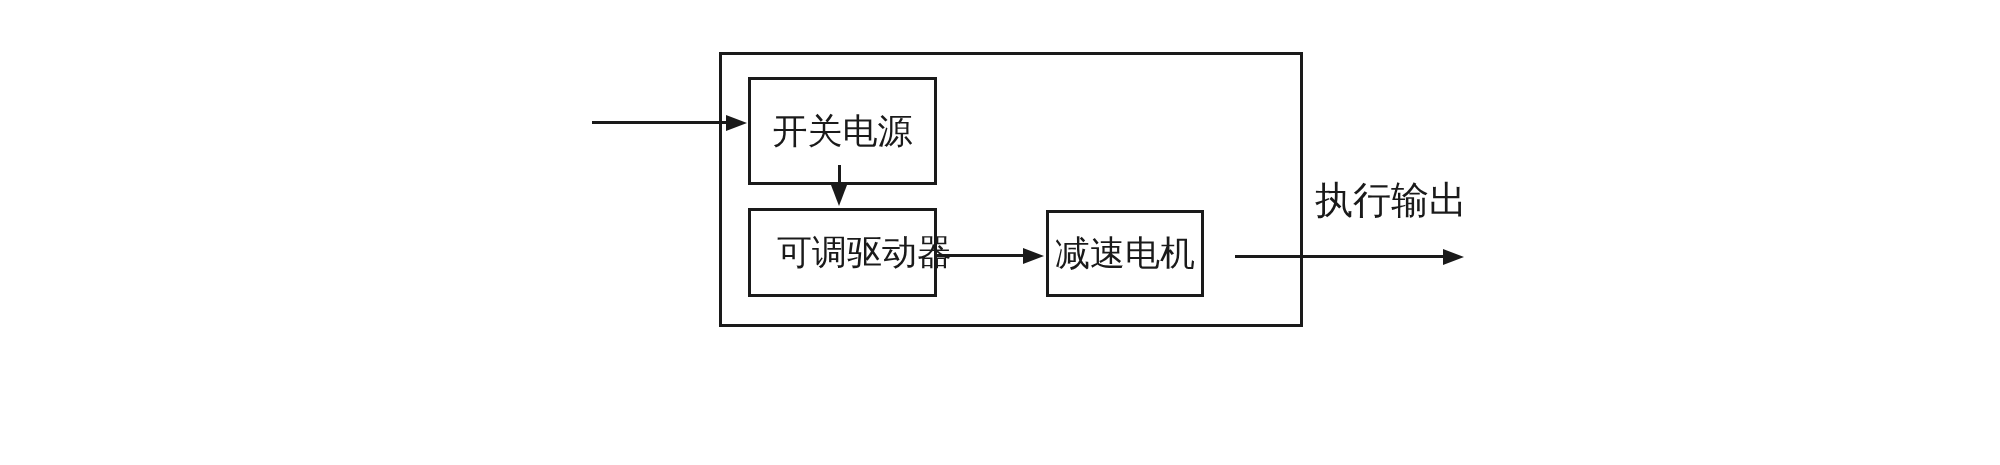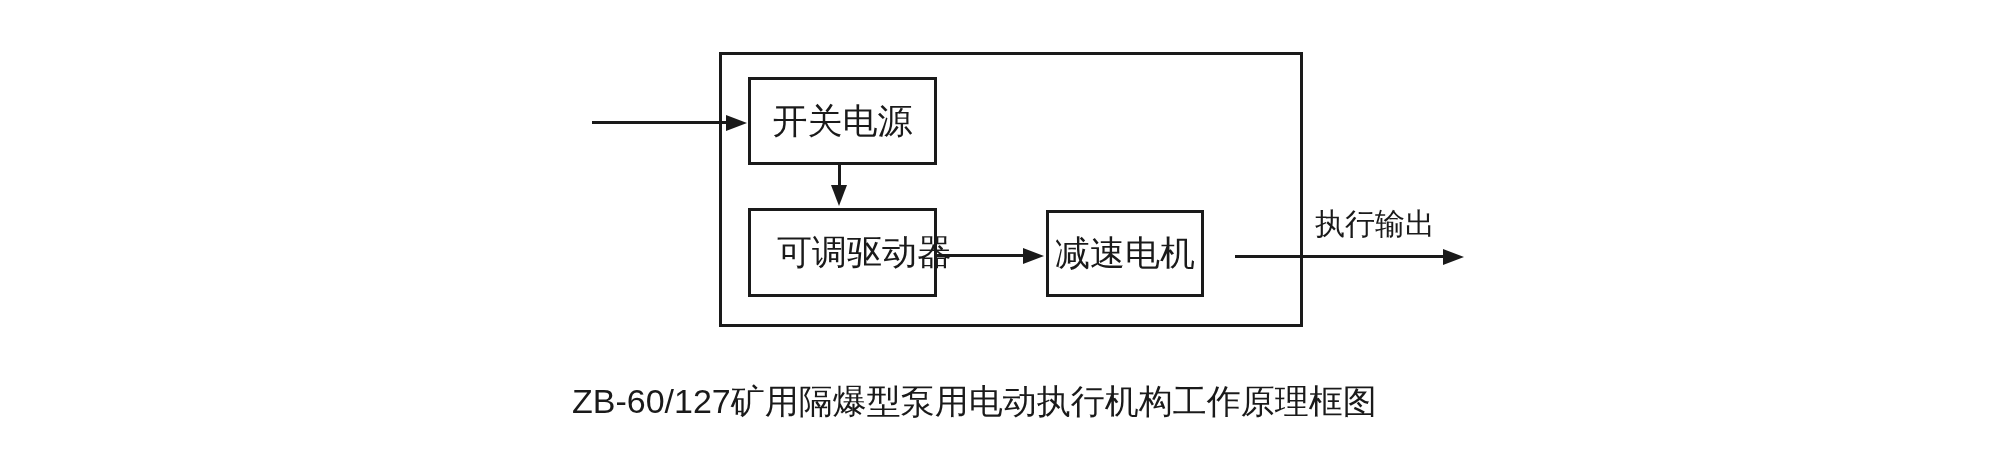--- a/index.html
+++ b/index.html
@@ -31,21 +31,21 @@
     border: 3px solid #1a1a1a;
     box-sizing: border-box;
     background: #ffffff;
     display: flex;
     align-items: center;
     justify-content: center;
     font-size: 35px;
     letter-spacing: 0px;
     white-space: nowrap;
   }
-  .block-power  { left: 748px;  top: 77px;  width: 189px; height: 88px; }
+  .block-power  { left: 748px;  top: 77px;  width: 189px; height: 108px; }
   .block-driver { left: 748px;  top: 208px; width: 189px; height: 89px; padding-left: 44px; }
   .block-motor  { left: 1046px; top: 210px; width: 158px; height: 87px; }
 
   .hline {
     position: absolute;
     height: 3px;
     background: #1a1a1a;
   }
   .vline {
     position: absolute;
@@ -81,22 +81,22 @@
   .mid-shaft   { left: 935px; top: 254px; width: 89px; }
   .mid-head    { left: 1023px; top: 248px; }
 
   
   .out-shaft   { left: 1235px; top: 255px; width: 209px; }
   .out-head    { left: 1443px; top: 249px; }
 
   .output-label {
     position: absolute;
     left: 1315px;
-    top: 207px;
-    font-size: 30px;
+    top: 183px;
+    font-size: 38px;
     line-height: 34px;
     white-space: nowrap;
   }
   .caption {
     position: absolute;
     left: 572px;
     top: 383px;
     width: 790px;
     font-size: 34px;
     line-height: 36px;
@@ -130,15 +130,14 @@
   <div class="head-down down-head"></div>
 
   <div class="hline mid-shaft"></div>
   <div class="head-right mid-head"></div>
 
   <div class="hline out-shaft"></div>
   <div class="head-right out-head"></div>
 
   <div class="output-label">执行输出</div>
 
-  <div class="caption">ZB-60/127矿用隔爆型泵用电动执行机构工作原理框图</div>
 
 </div>
 
 </body></html>

